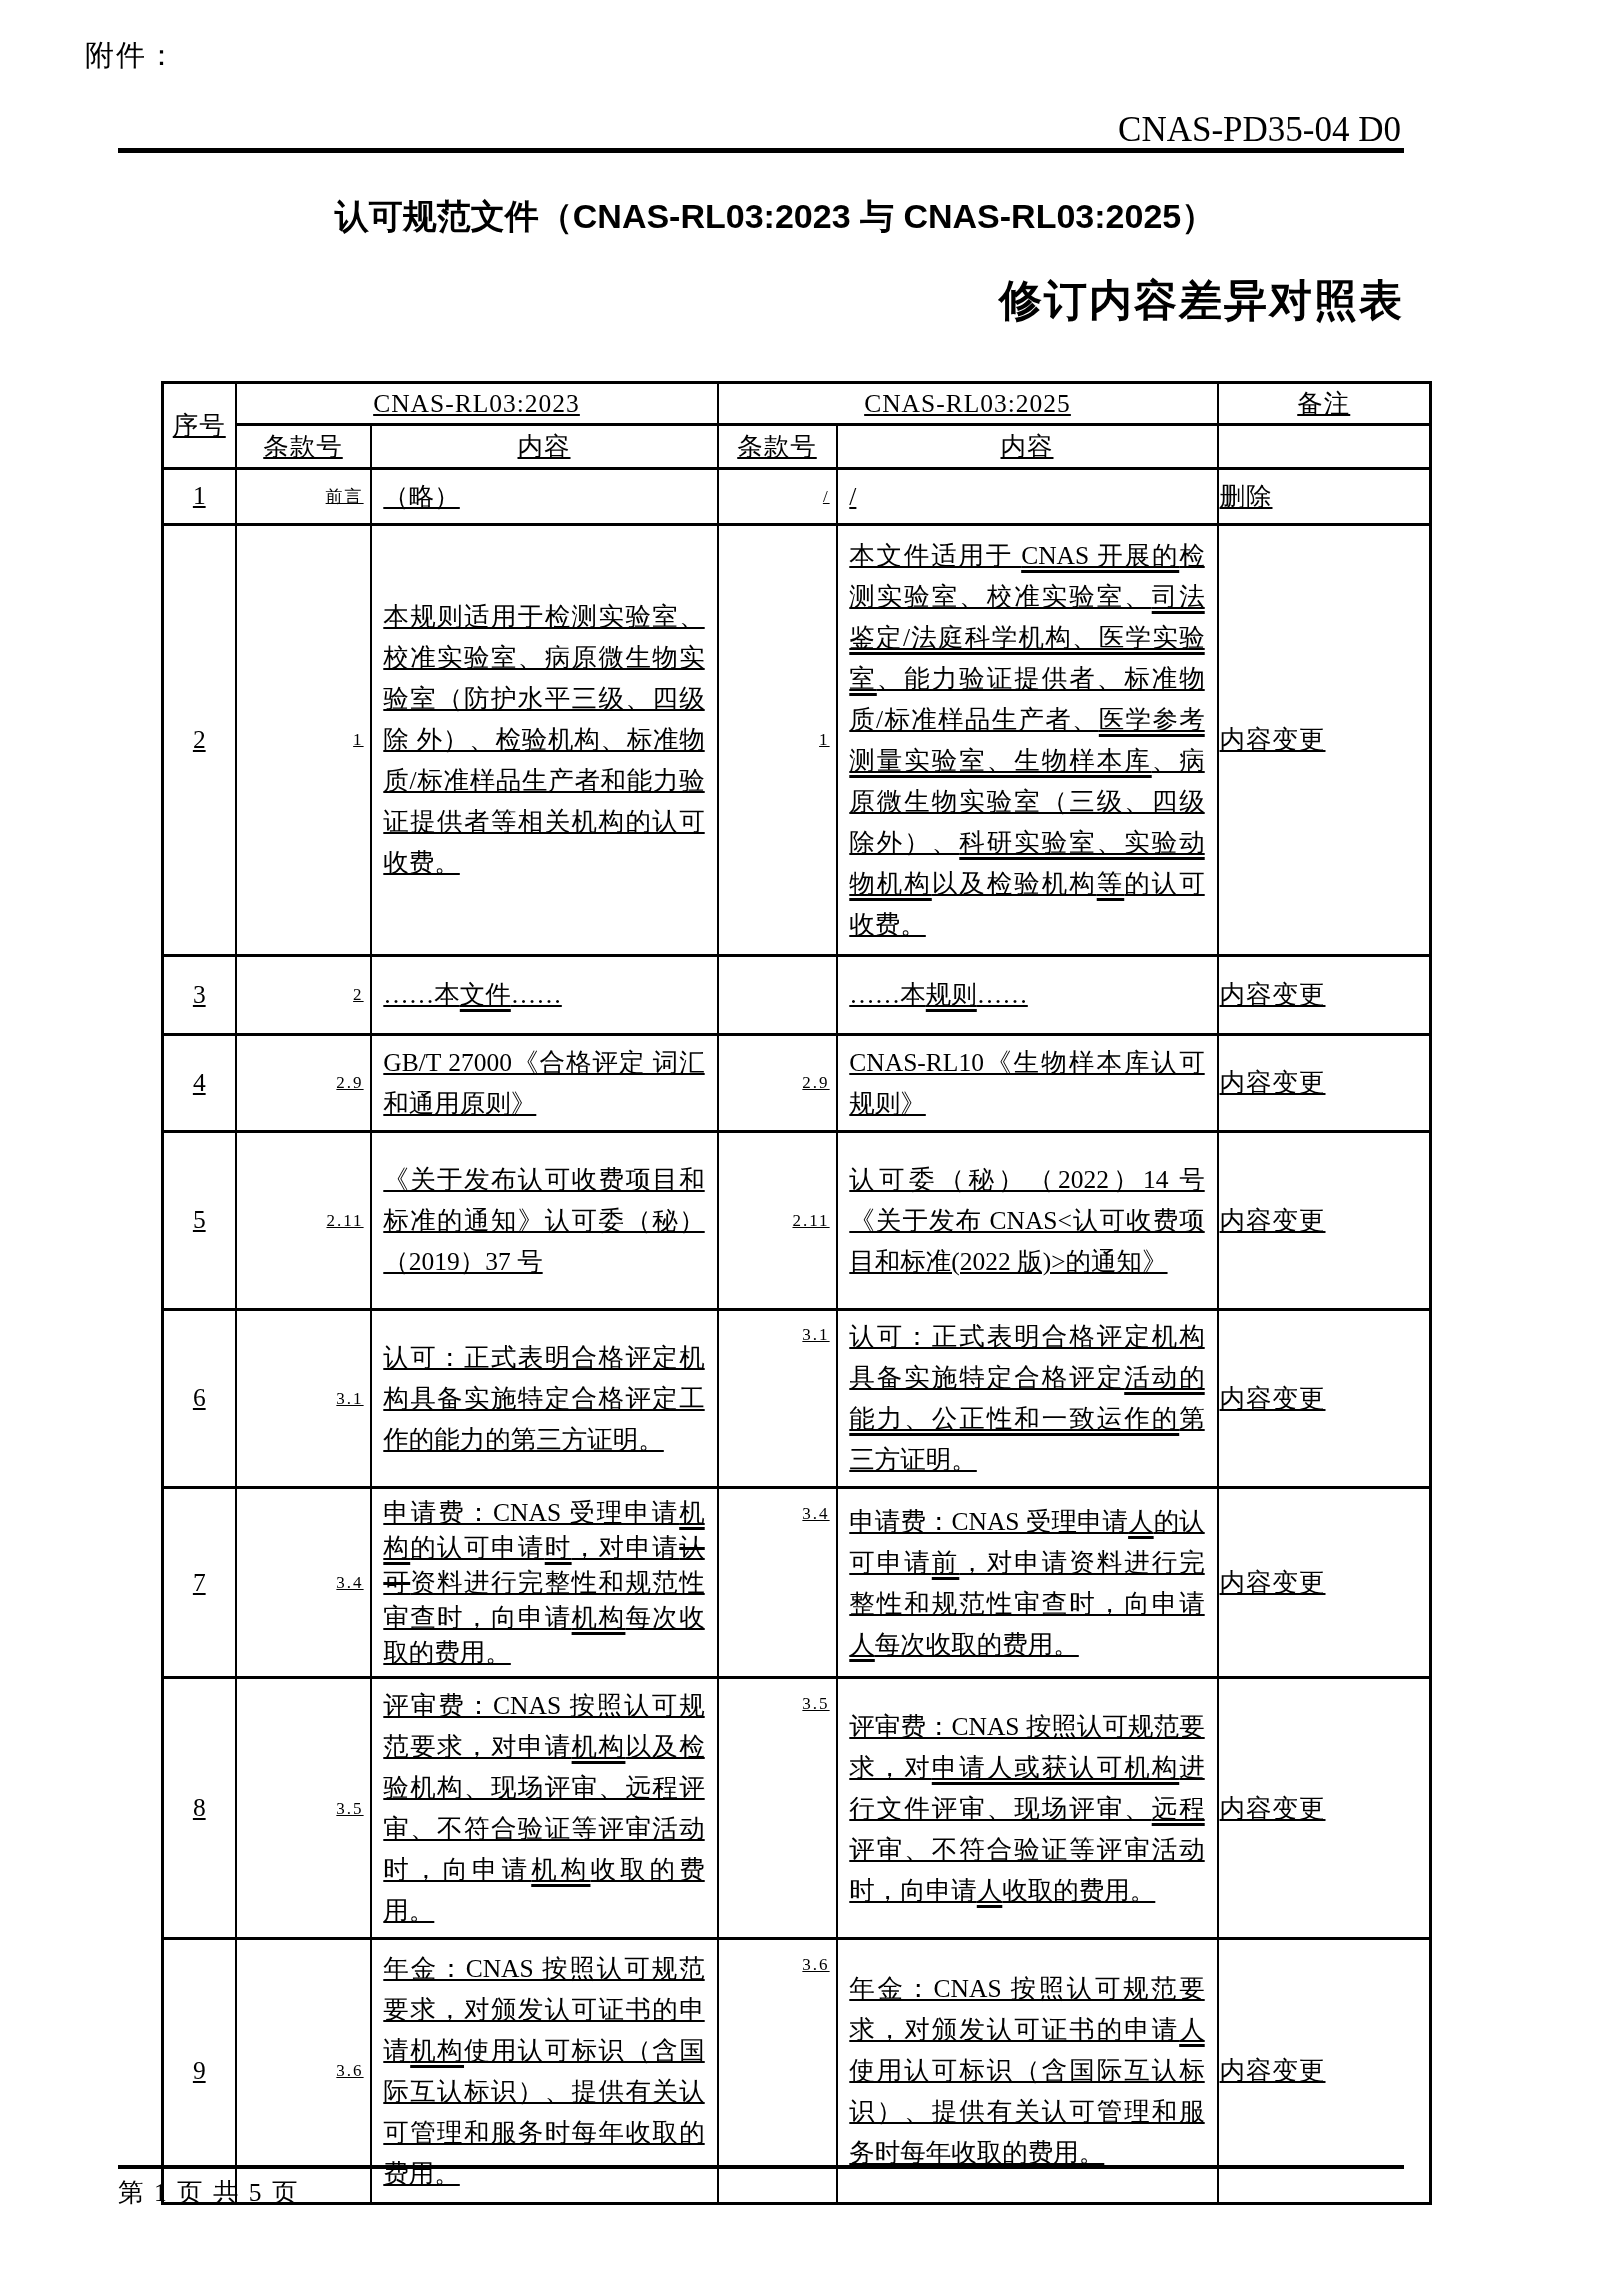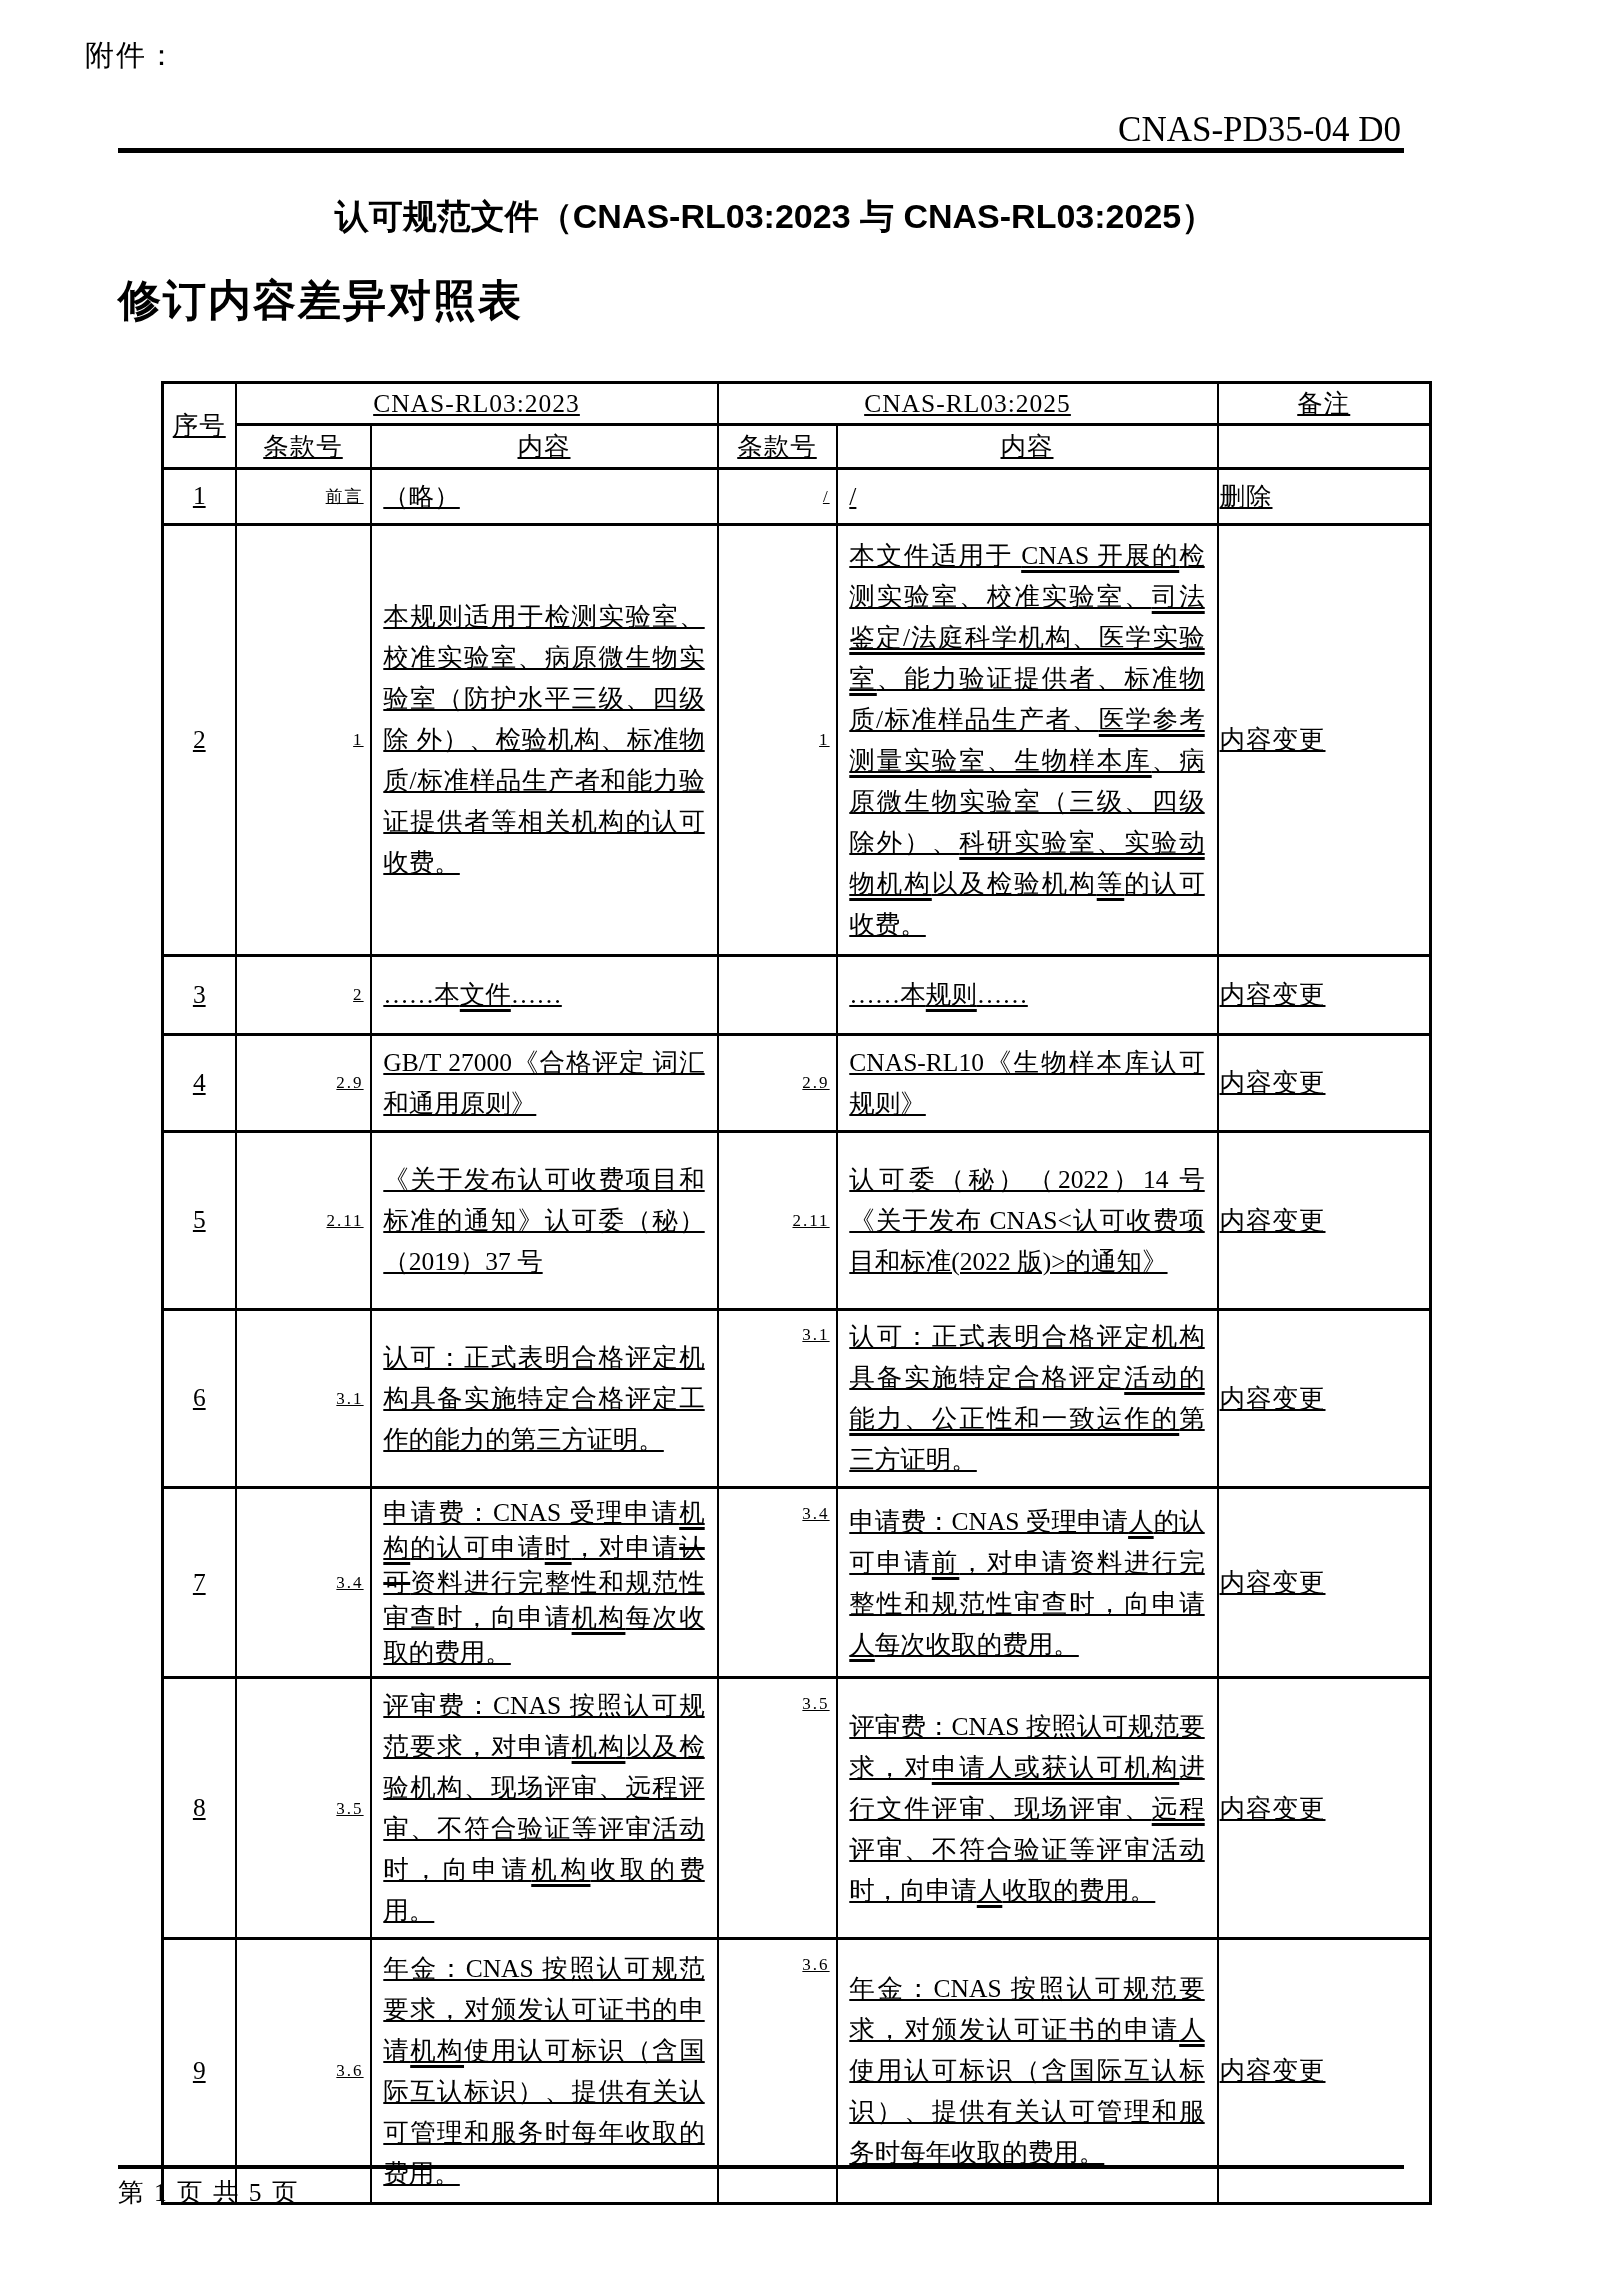--- a/index.html
+++ b/index.html
@@ -21,21 +21,21 @@
     position: absolute; left: 118px; top: 148px;
     width: 1286px; height: 4.9px; background: #000;
   }
   .title-main {
     position: absolute; left: 118px; top: 180px; width: 1286px;
     text-align: center; font-family: "Liberation Sans", sans-serif;
     font-weight: bold; font-size: 34px; margin: 14px;
   }
   .title-sub {
     position: absolute; left: 118px; top: 272px; width: 1286px;
-    text-align: left; font-family: "Liberation Sans", sans-serif;
+    text-align: right; font-family: "Liberation Sans", sans-serif;
     font-weight: bold; font-size: 43px; margin: 0; letter-spacing: 2px;
   }
   table.diff-table {
     position: absolute; left: 161px; top: 381px;
     width: 1267px; border-collapse: collapse; table-layout: fixed;
     border: 3.9px solid #000;
     text-decoration: underline;
   }
   .diff-table th, .diff-table td {
     border: 2px solid #000;

